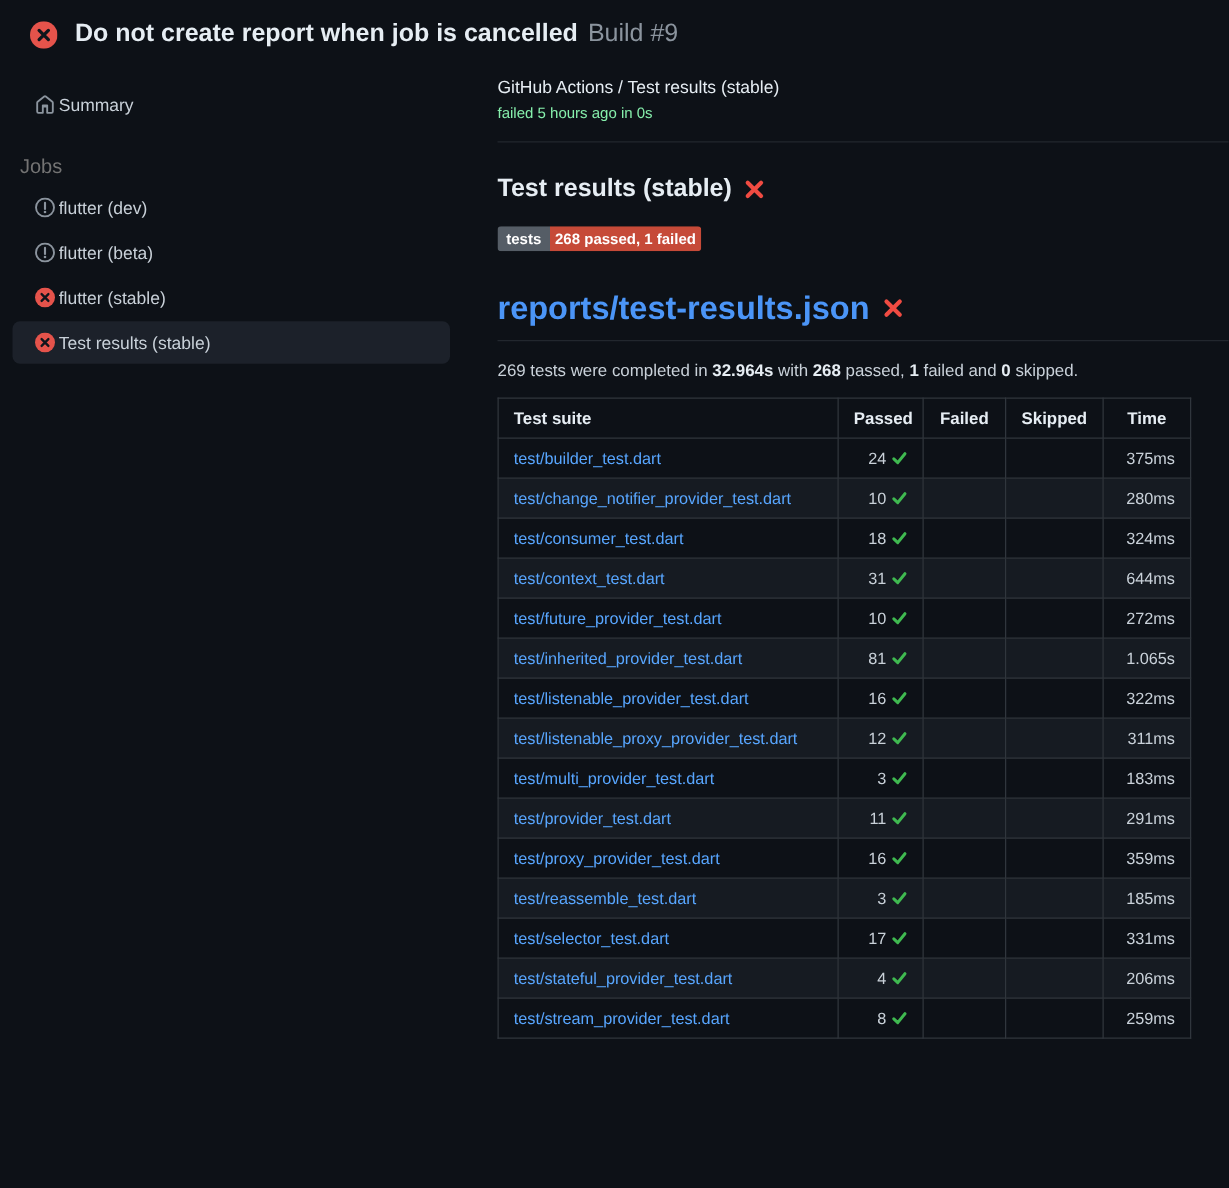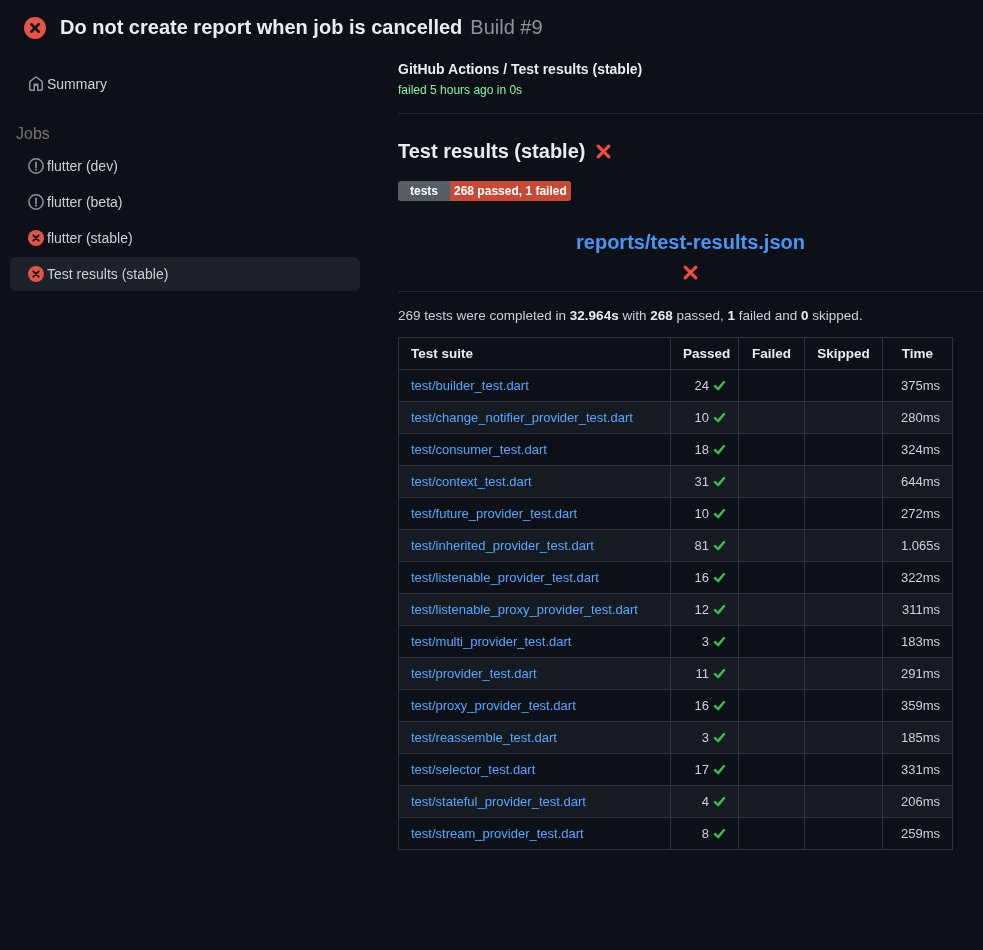--- a/index.html
+++ b/index.html
@@ -21,34 +21,34 @@
   .side-item {
     display:flex; align-items:center; gap:3px;
     margin:2px 10px; padding:9px 18px;
     border-radius:6px; font-size:14px; color:#c9d1d9; cursor:pointer;
   }
   .side-item.selected { background:#1c212a; }
   .jobs-label { color:#737373; font-size:16px; margin:24px 0 6px 16px; }
   .st-ic, .home-ic { flex:none; display:inline-block; vertical-align:middle; }
   
   .main { flex:1; min-width:0; padding-left:28px; padding-top:12px; }
-  .breadcrumb { font-size:14px; font-weight:700; color:#e6edf3; }
+  .breadcrumb { font-size:14px; font-weight:400; color:#e6edf3; }
   .status-line { font-size:12px; color:#86efac; margin-top:6px; }
   .divider { border-bottom:1px solid #22272e; margin-top:16px; }
   .section-title {
     display:flex; align-items:center; gap:10px;
     font-size:20px; font-weight:700; color:#e6edf3; margin:26px 0 0;
   }
   .badge { display:inline-flex; margin-top:18px; font-size:12px; font-weight:600; border-radius:3px; overflow:hidden; }
-  .badge .k { background:#555d66; color:#ffffff; padding:3px 12px; }
+  .badge .k { background:#555d66; color:#ffffff; padding:3px 7px; }
   .badge .v { background:#c64a38; color:#ffffff; padding:3px 4px; }
   .report-title {
     display:flex; align-items:center; gap:10px;
-    font-size:20px; font-weight:700; margin:30px 0 0;
-    padding-bottom:10px; border-bottom:1px solid #22272e;flex-direction:column;
+    font-size:26px; font-weight:700; margin:30px 0 0;
+    padding-bottom:10px; border-bottom:1px solid #22272e;
   }
   .report-title a { color:#4b95f7; text-decoration:none; }
   .summary { font-size:13.5px; margin:16px 0 0; color:#c9d1d9; }
   .summary strong { color:#e6edf3; font-weight:700; }
   
   table { border-collapse:collapse; margin-top:14px; font-size:13px; table-layout:fixed; width:554px; }
   th, td { border:1px solid #30363d; padding:8px 12px; text-align:left; overflow:hidden; white-space:nowrap; }
   th { color:#e6edf3; font-weight:700; font-size:13.5px; }
   th.num-h { text-align:center; }
   td.num { text-align:right; }

